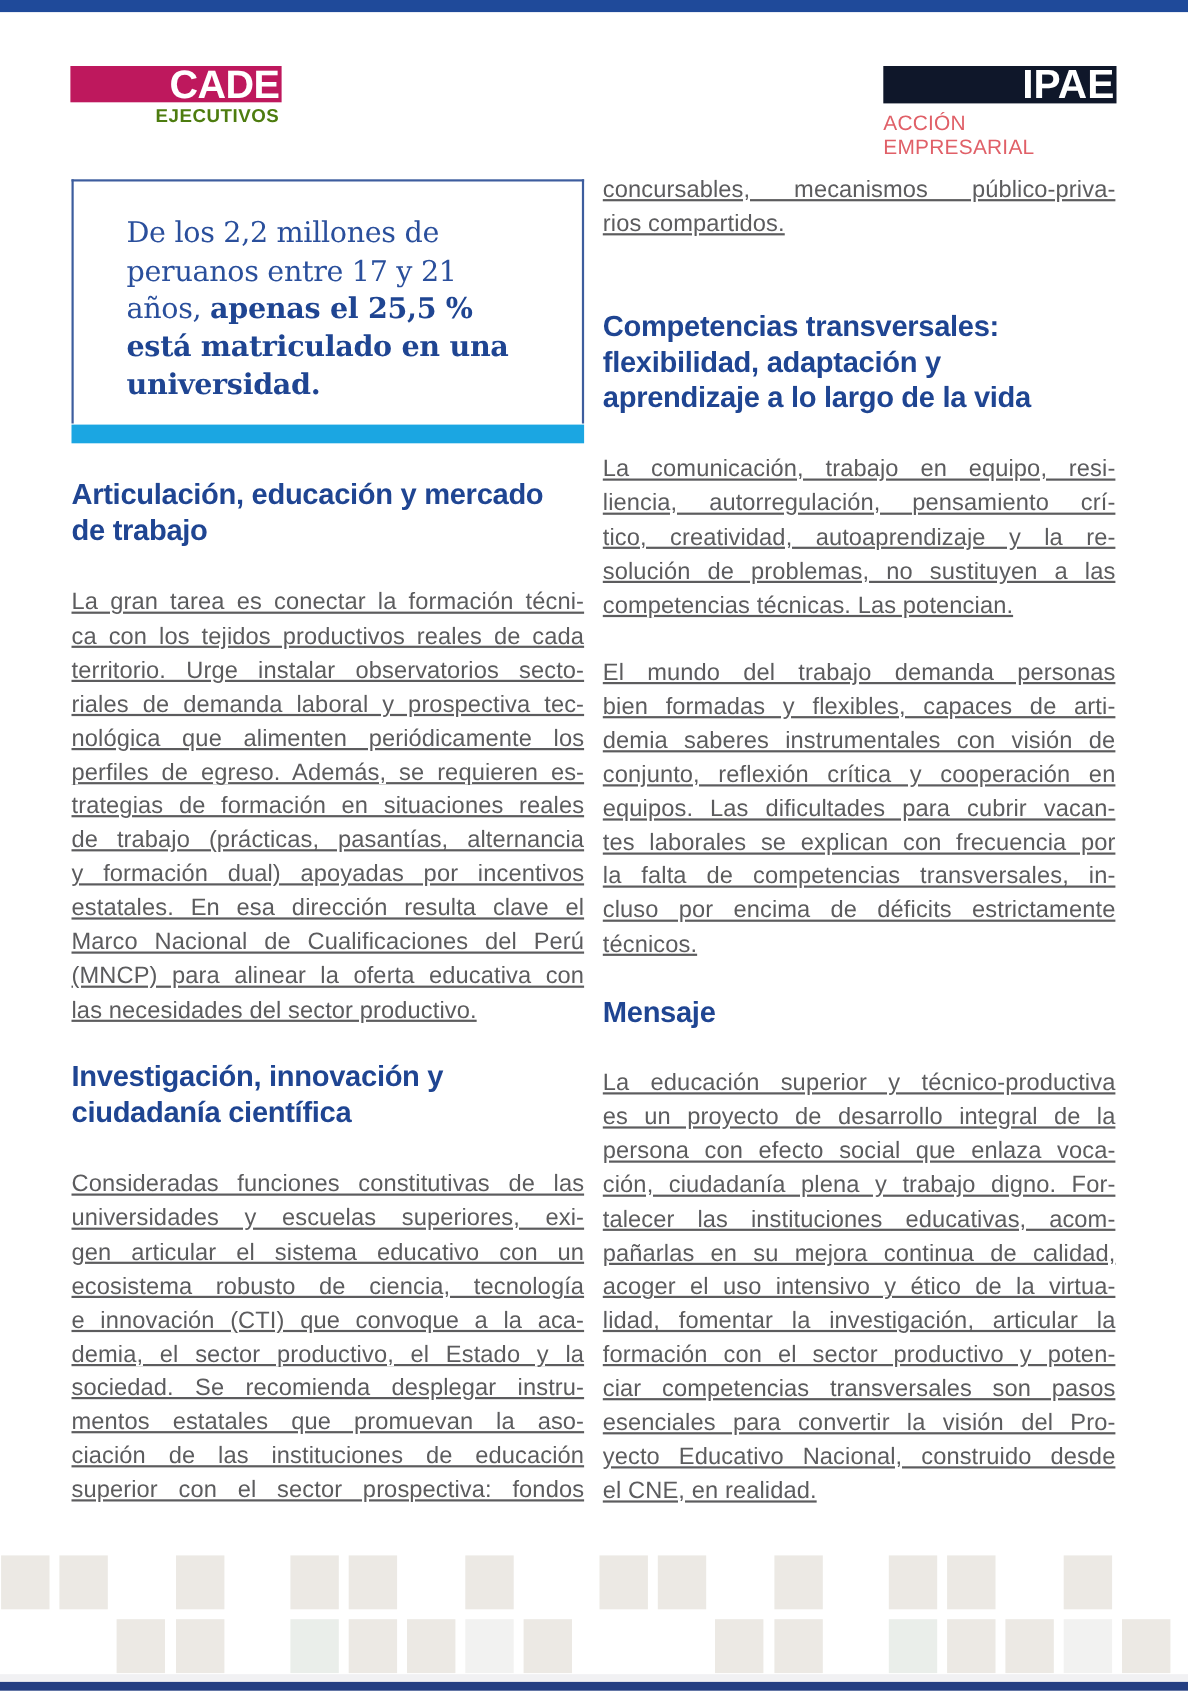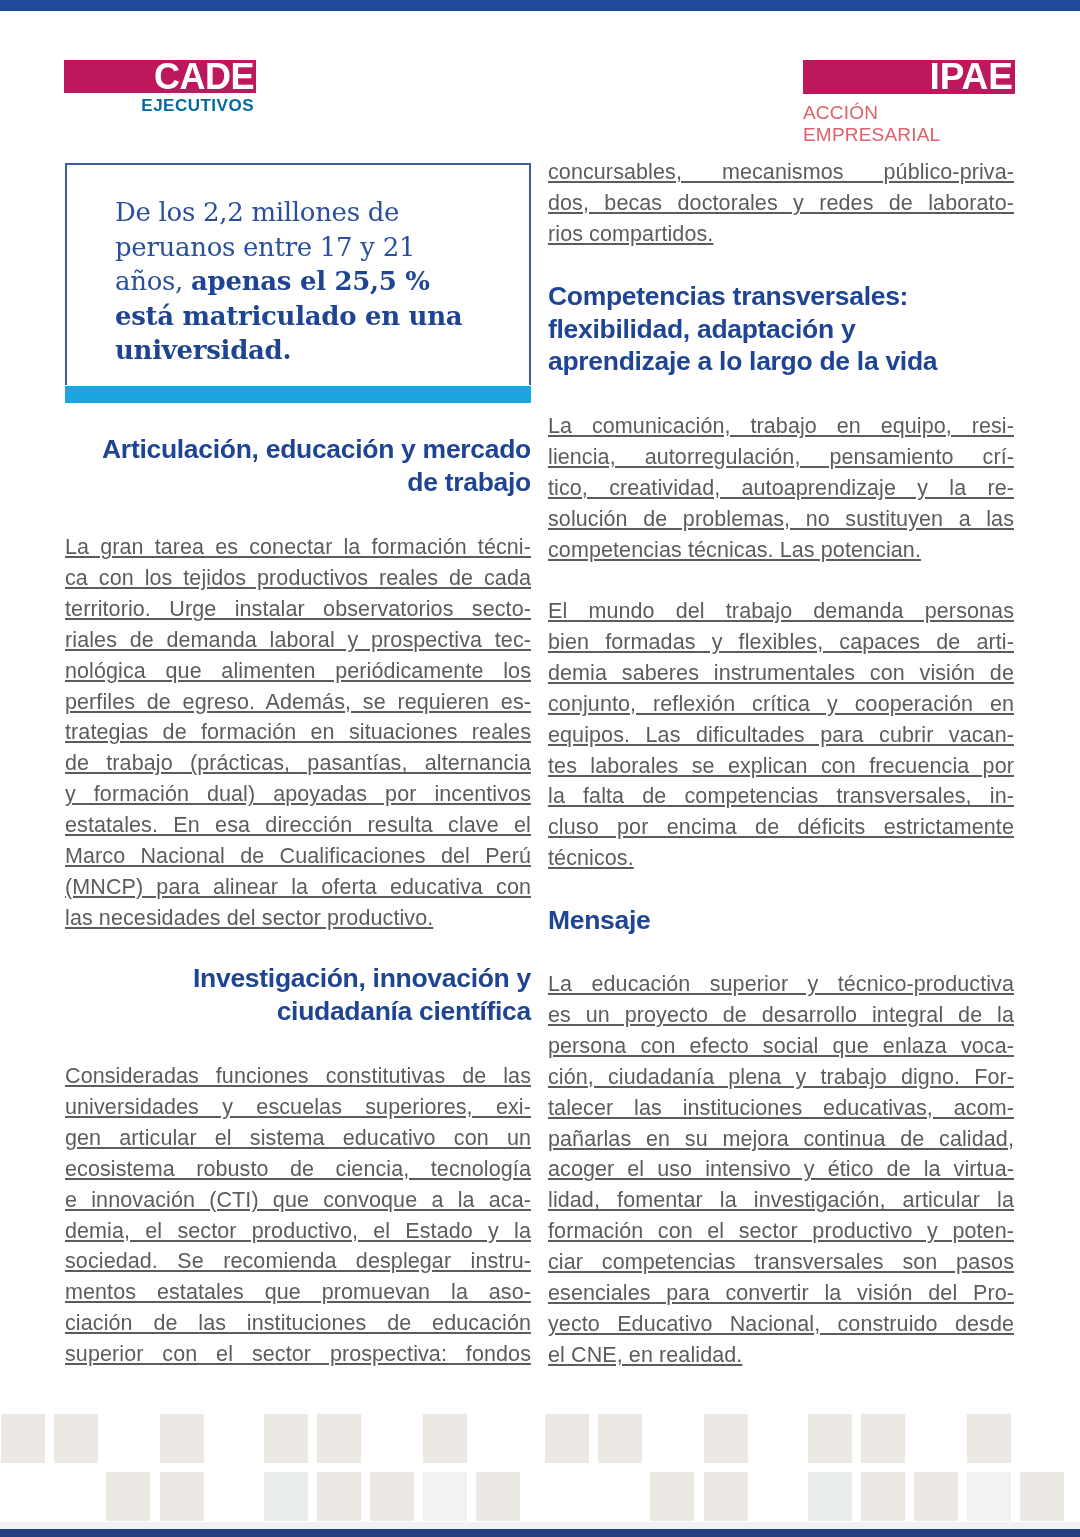--- a/index.html
+++ b/index.html
@@ -14,25 +14,25 @@
 
   
   .cade-logo { position: absolute; left: 64px; top: 60px; width: 192px; }
   .cade-band { height: 33px; background: #be185d; position: relative; }
   .cade-text {
     position: absolute; right: 2px; top: -3px;
     color: #fff; font-weight: 900; font-size: 36px; letter-spacing: -0.5px;
     font-family: "Liberation Sans", sans-serif; line-height: 40px;
   }
   .cade-sub {
-    text-align: right; color: #0369a1; font-weight: 700; font-size: 17px;
+    text-align: right; color: #4d7c0f; font-weight: 700; font-size: 17px;
     letter-spacing: 0.5px; margin-top: 3px; padding-right: 2px;
   }
   .ipae-logo { position: absolute; left: 803px; top: 60px; width: 212px; }
-  .ipae-band { height: 34px; background: #be185d; position: relative; }
+  .ipae-band { height: 34px; background: #0f172a; position: relative; }
   .ipae-text {
     position: absolute; right: 2px; top: -3px;
     color: #fff; font-weight: 700; font-size: 37px; line-height: 40px;
   }
   .ipae-sub { color: #e06068; font-size: 19px; margin-top: 8px; letter-spacing: 0.2px; }
 
   
   .callout {
     position: absolute; left: 65px; top: 163px; width: 466px; height: 222px;
     border: 2px solid #3d5d9e; border-bottom: none; box-sizing: border-box;
@@ -49,21 +49,21 @@
   .h {
     position: absolute; color: #1f4592; font-weight: 700;
     font-size: 26.5px; line-height: 32.5px; letter-spacing: -0.3px;
   }
   .p {
     position: absolute; color: #5c5c5e; font-size: 21.5px; line-height: 30.9px;
     text-align: justify; letter-spacing: 0.1px; text-decoration: underline;
   }
   .p .line { display: block; white-space: nowrap; text-align-last: justify; }
   .p .line.last { text-align-last: left; }
-  .lcol { left: 65px; width: 466px; text-align: right; }
+  .lcol { left: 65px; width: 466px; }
   .rcol { left: 548px; width: 466px; }
 
   
   .sq { position: absolute; width: 44px; height: 49px; background: #ece9e4; }
   .sq.light { background: #f2f2f1; }
   .sq.mint { background: #eaeeea; }
 </style>
 </head>
 <body>
 
@@ -126,21 +126,20 @@
   <span class="line">e innovación (CTI) que convoque a la aca-</span>
   <span class="line">demia, el sector productivo, el Estado y la</span>
   <span class="line">sociedad. Se recomienda desplegar instru-</span>
   <span class="line">mentos estatales que promuevan la aso-</span>
   <span class="line">ciación de las instituciones de educación</span>
   <span class="line">superior con el sector prospectiva: fondos</span>
 </div>
 
 <div class="p rcol" style="top:157px;">
   <span class="line">concursables, mecanismos público-priva-</span>
-  <span class="line">dos, becas doctorales y redes de laborato-</span>
   <span class="line last">rios compartidos.</span>
 </div>
 
 <div class="h rcol" style="top:280px;">
   <div>Competencias transversales:</div>
   <div>flexibilidad, adaptación y</div>
   <div>aprendizaje a lo largo de la vida</div>
 </div>
 <div class="p rcol" style="top:411px;">
   <span class="line">La comunicación, trabajo en equipo, resi-</span>

